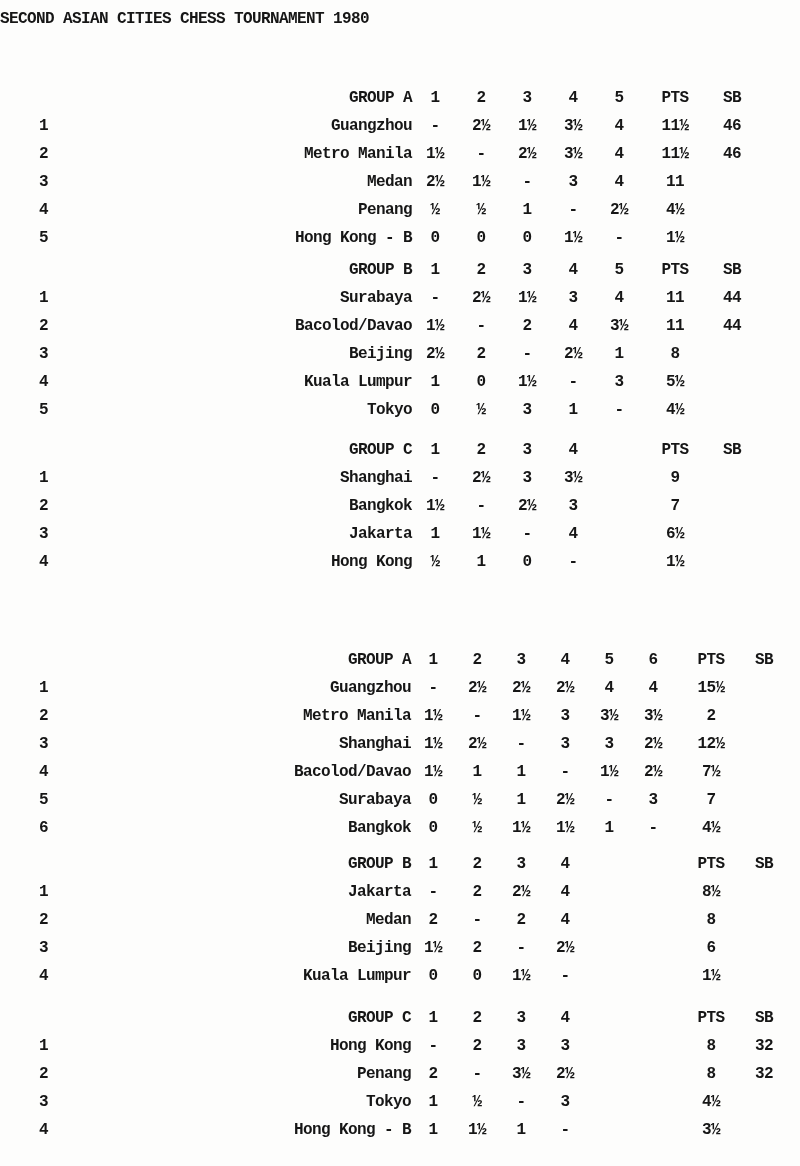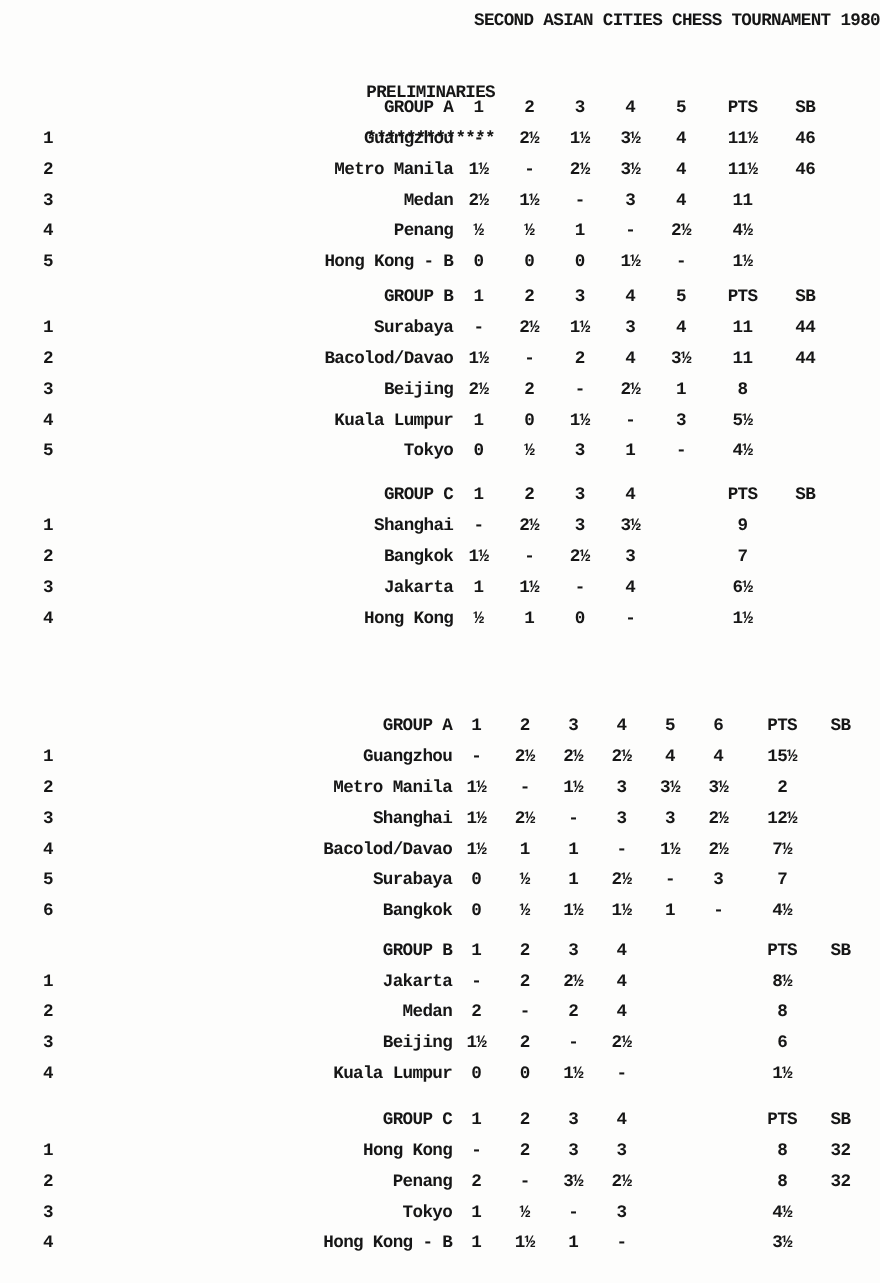--- a/index.html
+++ b/index.html
@@ -10,21 +10,21 @@
     background:#fdfdfc;
     color:#161616;
     font-family:"Liberation Mono","DejaVu Sans Mono",monospace;
     font-weight:700;
     font-size:16px;
     letter-spacing:-0.6px;
     overflow:hidden;
   }
   .title{
     position:absolute;top:10px;left:0;width:100%;
-    text-align:right;white-space:pre;
+    text-align:left;white-space:pre;
   }
   .sec-head{
     position:absolute;white-space:pre;line-height:14px;
   }
   .tbl{position:absolute;left:0;width:800px;}
   .row{
     display:grid;height:28px;align-items:center;
     padding-left:36px;white-space:pre;
   }
   .prelim .row{grid-template-columns:42px 334px 46px 46px 46px 46px 46px 66px 48px;}
@@ -34,24 +34,20 @@
   .glabel{padding-left:172px;}
   .c-g,.c-pts,.c-sb{text-align:center;}
 </style>
 </head>
 <body>
 
 <div class="page">
 
   <div class="title">SECOND ASIAN CITIES CHESS TOURNAMENT 1980</div>
 
-  <div class="sec-head" style="top:49px;left:333px">
-    <div>PRELIMINARIES</div>
-    <div>*************</div>
-  </div>
 
   <div class="tbl prelim" style="top:84px">
       <div class="row hdr"><span class="c-num"></span><span class="c-name"><span class="glabel">GROUP A</span></span><span class="c-g">1</span><span class="c-g">2</span><span class="c-g">3</span><span class="c-g">4</span><span class="c-g">5</span><span class="c-pts">PTS</span><span class="c-sb">SB</span></div>
       <div class="row"><span class="c-num">1</span><span class="c-name">Guangzhou</span><span class="c-g">-</span><span class="c-g">2½</span><span class="c-g">1½</span><span class="c-g">3½</span><span class="c-g">4</span><span class="c-pts">11½</span><span class="c-sb">46</span></div>
       <div class="row"><span class="c-num">2</span><span class="c-name">Metro Manila</span><span class="c-g">1½</span><span class="c-g">-</span><span class="c-g">2½</span><span class="c-g">3½</span><span class="c-g">4</span><span class="c-pts">11½</span><span class="c-sb">46</span></div>
       <div class="row"><span class="c-num">3</span><span class="c-name">Medan</span><span class="c-g">2½</span><span class="c-g">1½</span><span class="c-g">-</span><span class="c-g">3</span><span class="c-g">4</span><span class="c-pts">11</span><span class="c-sb"></span></div>
       <div class="row"><span class="c-num">4</span><span class="c-name">Penang</span><span class="c-g">½</span><span class="c-g">½</span><span class="c-g">1</span><span class="c-g">-</span><span class="c-g">2½</span><span class="c-pts">4½</span><span class="c-sb"></span></div>
       <div class="row"><span class="c-num">5</span><span class="c-name">Hong Kong - B</span><span class="c-g">0</span><span class="c-g">0</span><span class="c-g">0</span><span class="c-g">1½</span><span class="c-g">-</span><span class="c-pts">1½</span><span class="c-sb"></span></div>
     </div>
   <div class="tbl prelim" style="top:256px">

